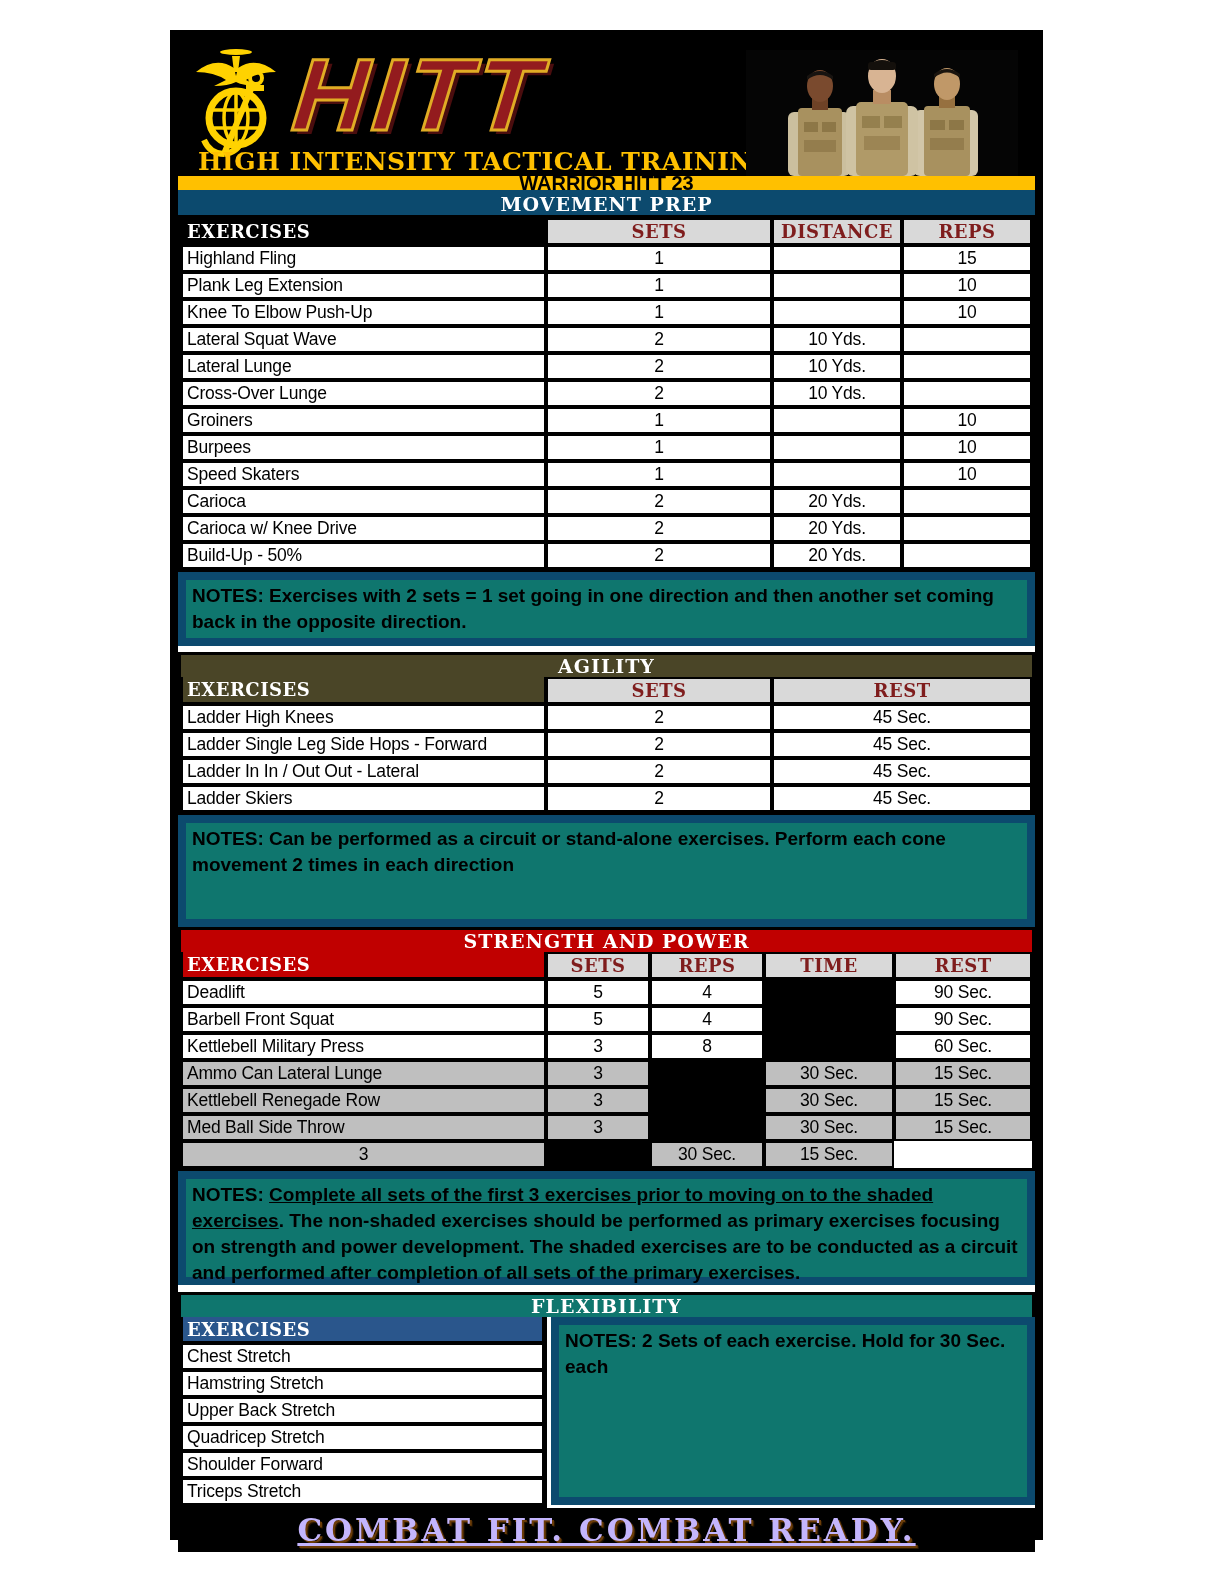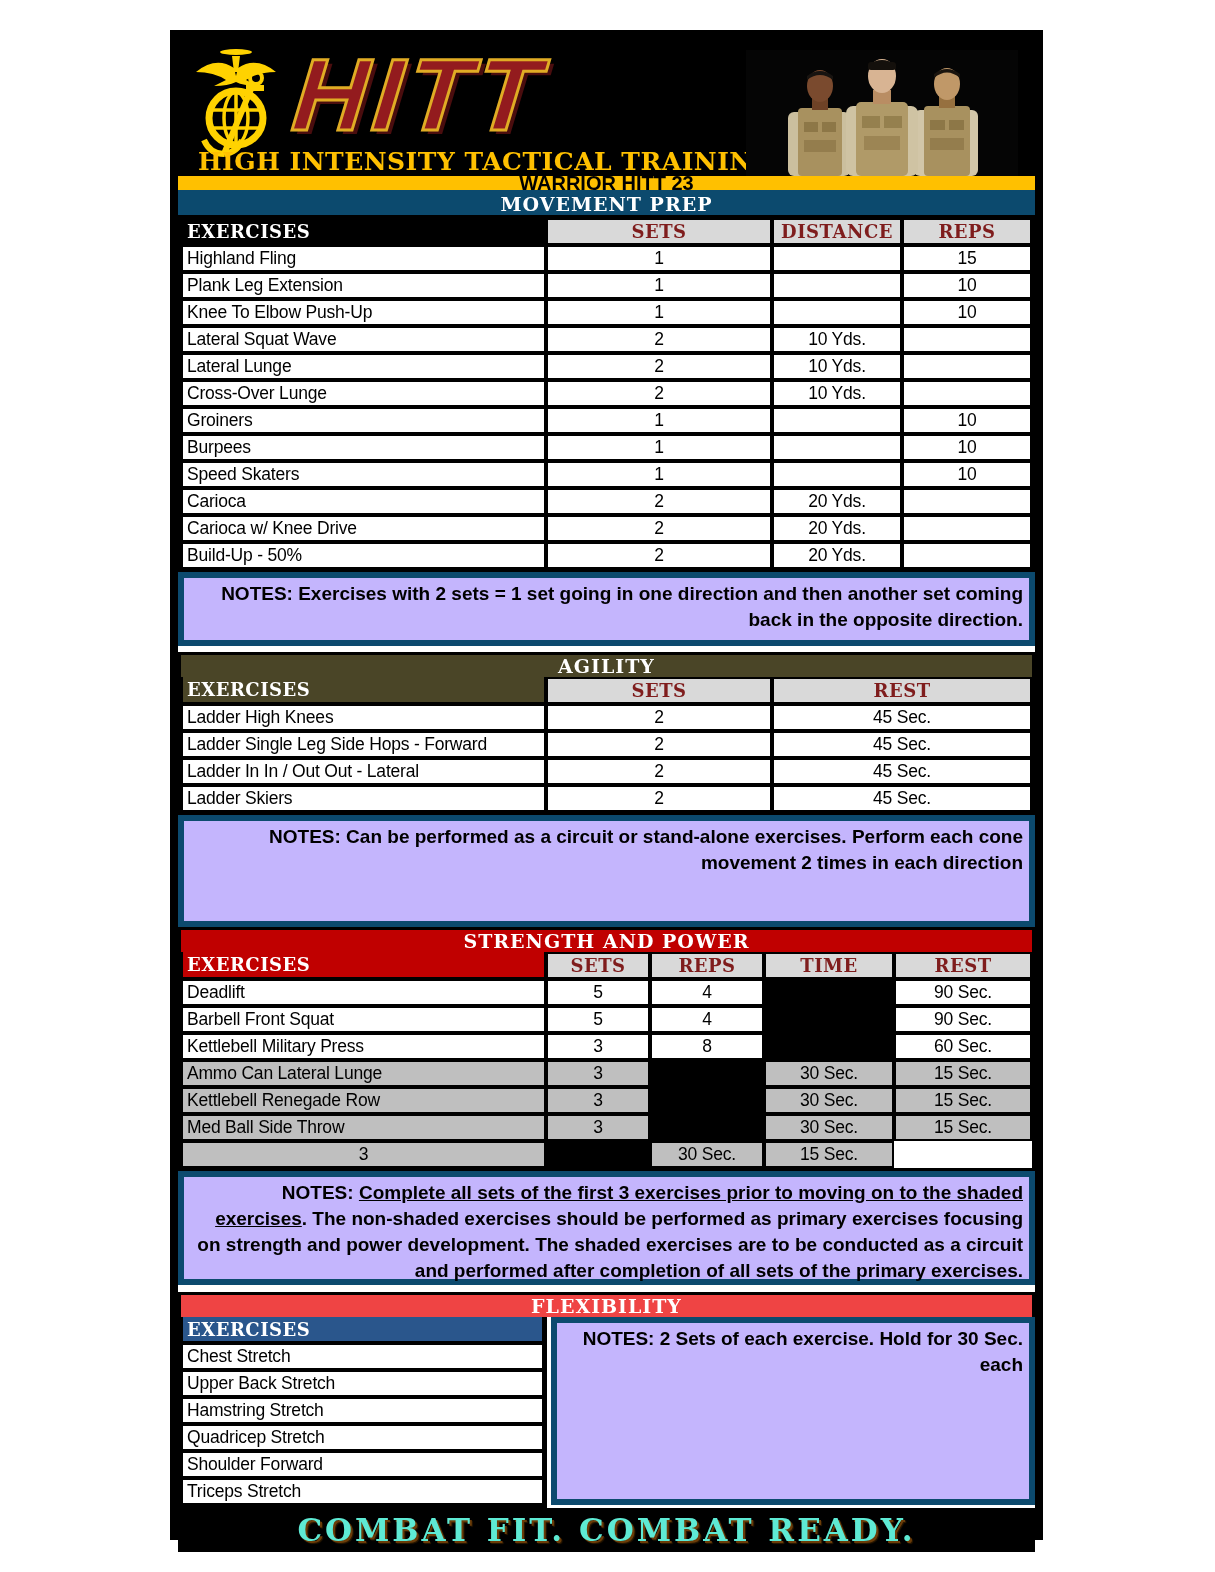--- a/index.html
+++ b/index.html
@@ -20,21 +20,21 @@
   
   .banner { height:14px; background:#ffc000; display:flex; align-items:center; justify-content:center;
     font-weight:bold; font-size:20px; color:#000; }
   .mpbar { height:25px; background:#0c4a6e; display:flex; align-items:flex-end; justify-content:center; }
   .st { font-family:"DejaVu Serif",serif; font-weight:bold; }
   .barlabel { color:#fff; font-size:19px; letter-spacing:1px; }
   .secbar { height:25px; display:flex; align-items:center; justify-content:center;
     border:3px solid #000; border-bottom:none; }
   .olive { background:#4a4527; }
   .redbg { background:#c00000; }
-  .bluebg { background:#ef4444; }
+  .bluebg { background:#0f766e; }
 
   .white-wrap { background:#fff; }
 
   
   .tbl { display:grid; background:#fff; border:3px solid #000; width:857px; }
   .tbl.afterbar { border-top:0; }
   .g4 { grid-template-columns:365px 226px 130px 130px; }
   .g3 { grid-template-columns:365px 226px 260px; }
   .g5 { grid-template-columns:365px 104px 114px 130px 138px; }
   .g1 { grid-template-columns:363px; width:369px; }
@@ -45,35 +45,35 @@
   .hc { justify-content:center; font-family:"DejaVu Serif",serif; font-weight:bold; font-size:18px; letter-spacing:0.5px; }
   .hgray { background:#d9d9d9; color:#7f1d1d; }
   .hblack { background:#000; color:#fff; justify-content:flex-start; }
   .holive { background:#4a4527; color:#fff; justify-content:flex-start; border-top:0; }
   .hred { background:#c00000; color:#fff; justify-content:flex-start; border-top:0; }
   .hblue { background:#2a568c; color:#fff; justify-content:flex-start; border-top:0; }
   .void { background:#000; }
   .shaded { background:#bfbfbf; }
 
   
-  .notes { border:6px solid #0c4a6e; background:#c4b5fd; width:857px; font-weight:bold; font-size:19px;
-    line-height:26px; padding:3px 6px; color:#000;text-align:right; }
+  .notes { border:8px solid #0c4a6e; background:#0f766e; width:857px; font-weight:bold; font-size:19px;
+    line-height:26px; padding:3px 6px; color:#000; }
   .notes-mp { height:74px; }
   .notes-ag { height:112px; }
   .notes-sp { height:114px; line-height:26px; }
   .u { text-decoration:underline; }
 
   
   .flexrow { display:flex; gap:4px; align-items:flex-start; }
   .notes-flex { width:484px; height:188px; }
 
   
   .footer { height:44px; background:#000; display:flex; align-items:center; justify-content:center; }
   .slogan { font-family:"DejaVu Serif",serif; font-weight:bold; font-size:31px; letter-spacing:3px;
-    color:#5eead4; text-shadow:2px 2px 0 #6b3c08, 3px 3px 1px #2a1800; }
+    color:#c4b5fd; text-shadow:2px 2px 0 #6b3c08, 3px 3px 1px #2a1800;text-decoration:underline; }
 
   .gap6 { height:6px; background:#fff; }
   .gap7 { height:7px; background:#fff; }
 </style>
 </head>
 <body>
 
 <div class="canvas">
   <div class="frame">
 
@@ -303,22 +303,22 @@
 
       <div class="gap7"></div>
 
       <div class="secbar bluebg">
         <span class="st barlabel">FLEXIBILITY</span>
       </div>
       <div class="flexrow">
         <div class="tbl g1 afterbar">
           <div class="c hc hblue">EXERCISES</div>
           <div class="c ex">Chest Stretch</div>
+          <div class="c ex">Hamstring Stretch</div>
           <div class="c ex">Upper Back Stretch</div>
-          <div class="c ex">Hamstring Stretch</div>
           <div class="c ex">Quadricep Stretch</div>
           <div class="c ex">Shoulder Forward</div>
           <div class="c ex">Triceps Stretch</div>
         </div>
         <div class="notes notes-flex">NOTES:  2 Sets of each exercise.  Hold for 30 Sec. each</div>
       </div>
     </div>
 
     <div class="footer">
       <span class="slogan">COMBAT FIT. COMBAT READY.</span>

